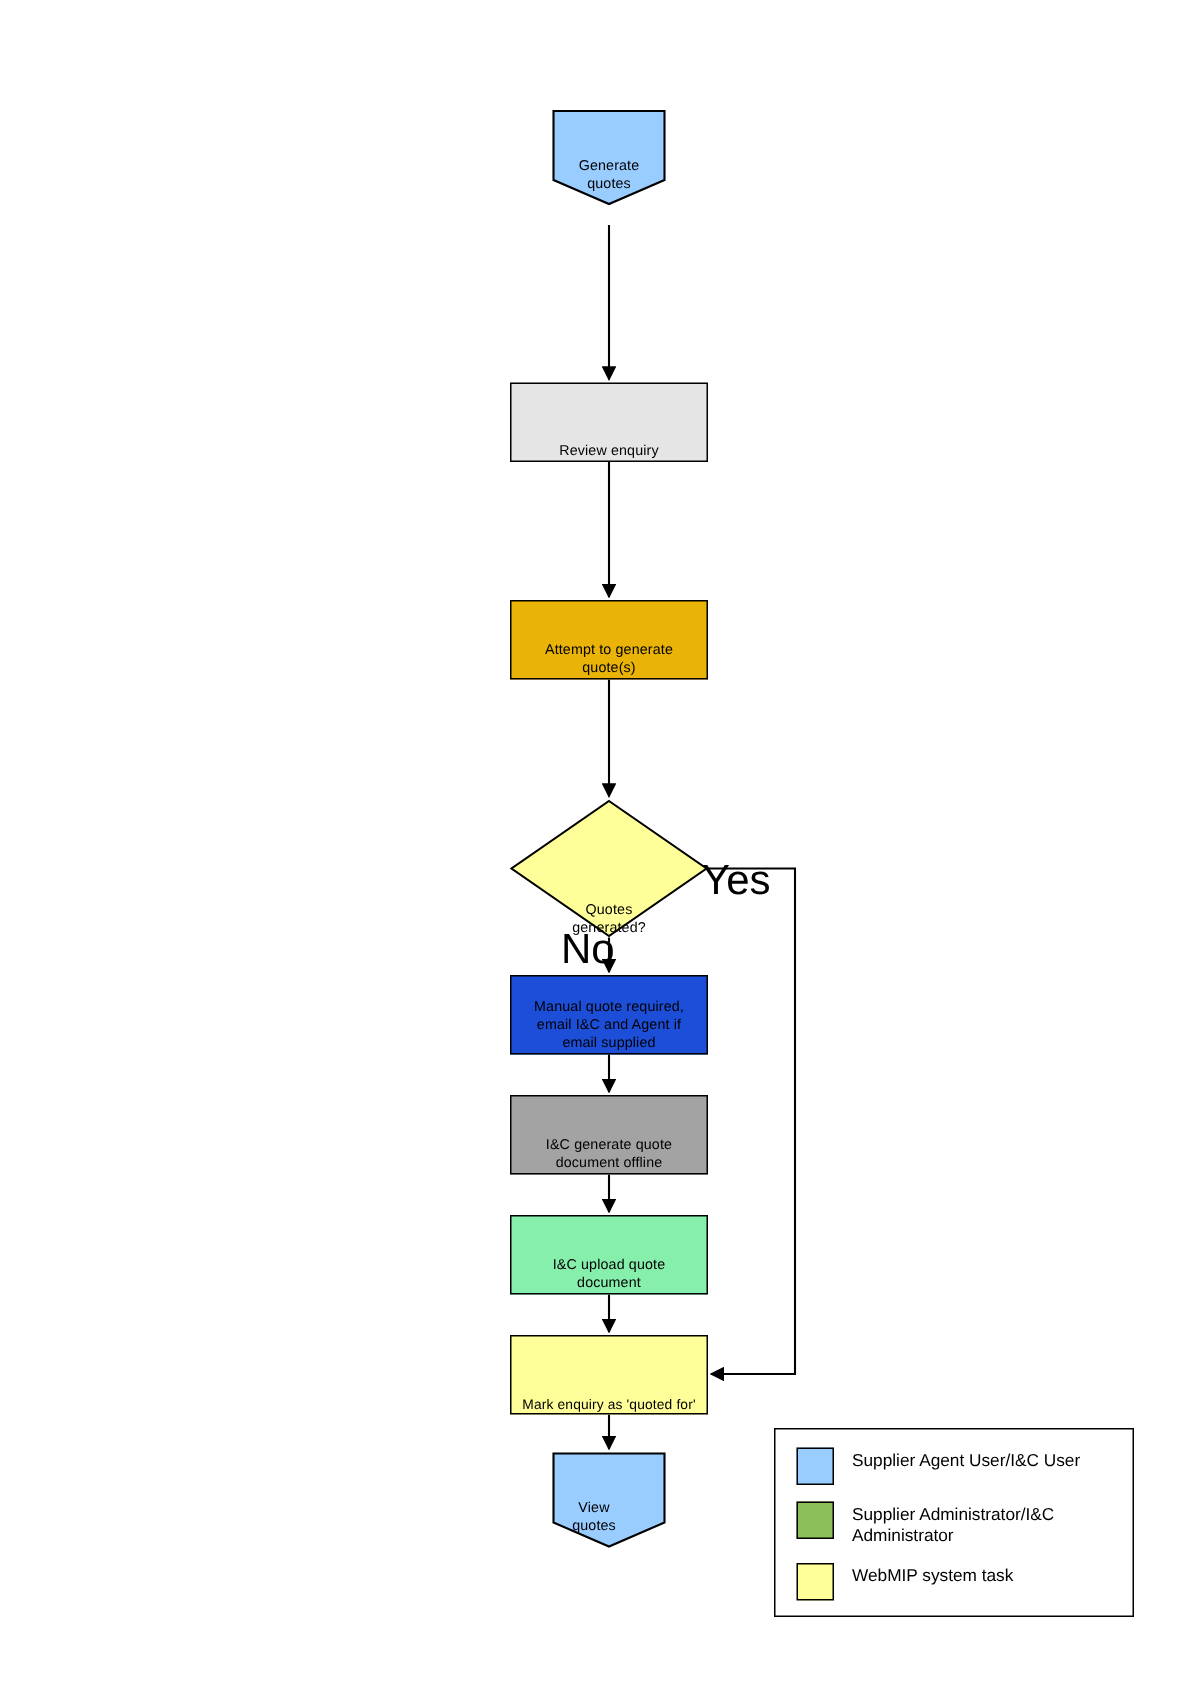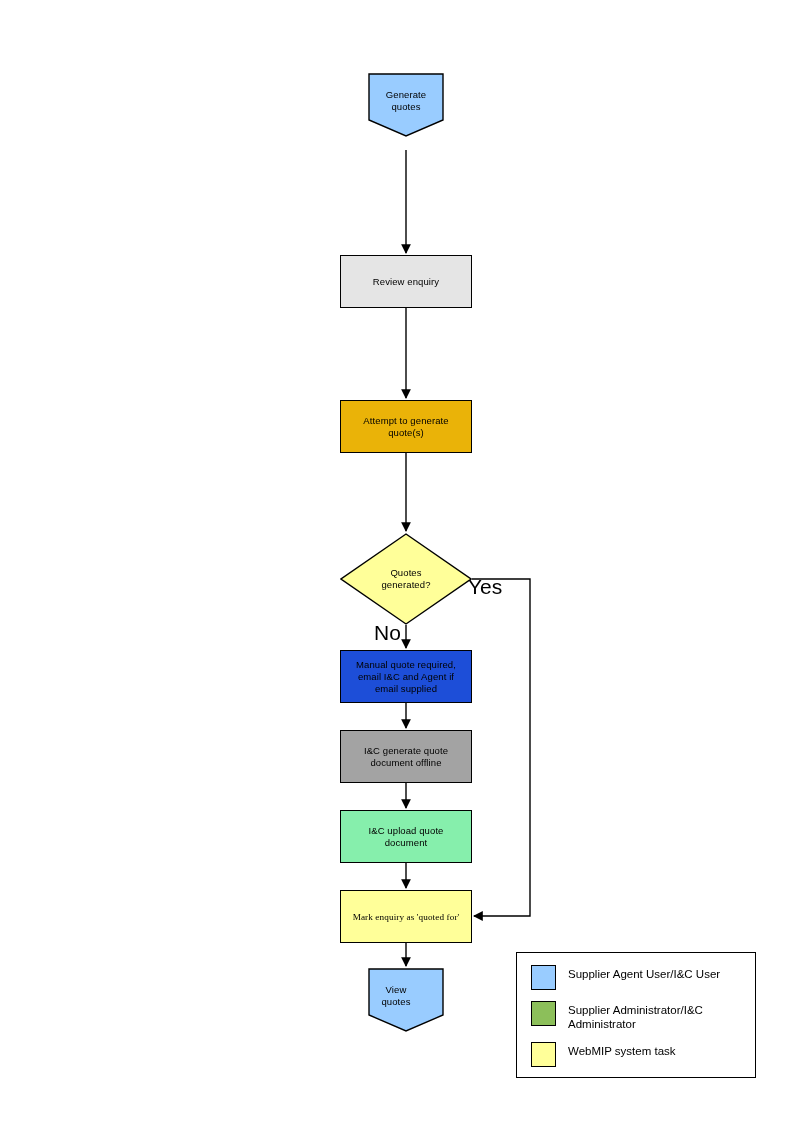--- a/index.html
+++ b/index.html
@@ -19,21 +19,21 @@
     left: 0;
     top: 0;
     width: 794px;
     height: 1123px;
   }
   .node {
     position: absolute;
     box-sizing: border-box;
     border: 1px solid #000000;
     display: flex;
-    align-items: center;
+    align-items: flex-end;
     justify-content: center;
     text-align: center;
     font-size: 9.5px;
     line-height: 12px;
     color: #000000;
     letter-spacing: 0.1px;
   }
   .node-text {
     display: block;
     width: 100%;
@@ -63,21 +63,21 @@
     position: absolute;
     left: 0;
     top: 0;
   }
   .diamond .node-text {
     position: relative;
     z-index: 2;
   }
   .edge-label {
     position: absolute;
-    font-size: 21px;
+    font-size: 28px;
     line-height: 22px;
     color: #000000;
     font-family: "Liberation Sans", sans-serif;
     white-space: nowrap;
   }
   
   #legend {
     position: absolute;
     left: 516px;
     top: 952px;
@@ -175,21 +175,21 @@
   <span class="node-text">I&amp;C generate quote
 document offline</span>
 </div>
 
 <div class="node" style="left:340px; top:810px; width:132px; height:53px; background:#86efac;">
   <span class="node-text">I&amp;C upload quote
 document</span>
 </div>
 
 <div class="node" style="left:340px; top:890px; width:132px; height:53px; background:#FFFF99;">
-  <span class="node-text" style="font-size:9.2px;font-family:Liberation Serif, serif;">Mark enquiry as 'quoted for'</span>
+  <span class="node-text" style="font-size:9.2px;">Mark enquiry as 'quoted for'</span>
 </div>
 
 <div class="node pentagon" style="left:368px; top:968px; width:56px; height:64px;">
   <svg width="76" height="64" viewBox="0 0 76 64">
     <polygon points="1,1 75,1 75,47 38,63 1,47" fill="#99CCFF" stroke="#000000" stroke-width="1.4"></polygon>
   </svg>
   <span class="node-text" style="margin-bottom:8px;">View quotes</span>
 </div>
 
 <div class="edge-label" style="left:468px; top:576px;">Yes</div>

